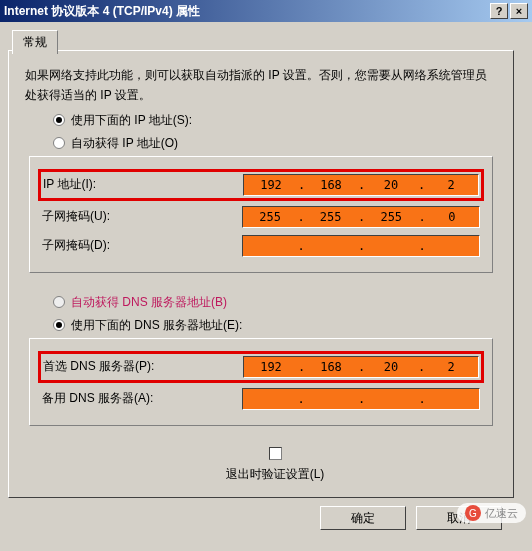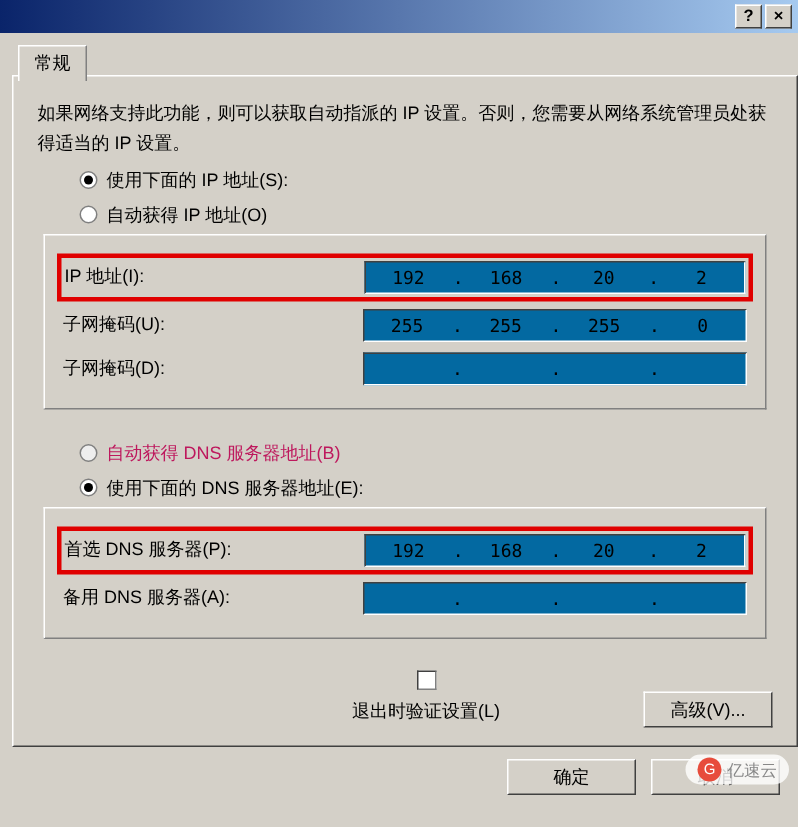--- a/index.html
+++ b/index.html
@@ -25,21 +25,21 @@
   .titlebar .spacer { flex: 1; }
   .titlebar .winbtn {
     width: 18px; height: 16px;
     background: #d4d0c8;
     border: 1px solid #fff;
     border-right-color:#404040; border-bottom-color:#404040;
     margin-left: 2px;
     color:#000; font-size:11px; text-align:center; line-height:14px;
     font-family: Arial, sans-serif;
   }
-  .dialog-body { padding: 6px 0 8px 8px; }
+  .dialog-body { padding: 6px 18px 8px 8px; }
   .tabstrip { position: relative; height: 22px; }
   .tab {
     position: absolute; top:2px; left:4px;
     background:#d4d0c8;
     border:1px solid #808080;
     border-bottom:none;
     border-top-color:#fff; border-left-color:#fff;
     padding: 3px 10px;
     z-index:2;
   }
@@ -69,21 +69,21 @@
     padding: 10px 12px 10px 12px;
   }
   .field-row {
     display:flex; align-items:center;
     margin: 3px 0;
     padding: 2px 0;
   }
   .field-row .label { width: 200px; }
   .ipbox {
     flex:1;
-    background:#0369a1;
+    background:#f97316;
     border:1px solid #808080;
     border-top-color:#404040; border-left-color:#404040;
     border-right-color:#fff; border-bottom-color:#fff;
     height: 22px;
     display:flex; align-items:center; justify-content:space-around;
     font-family: "SimSun", monospace;
     padding: 0 6px;
   }
   .ipbox .oct { width: 30px; text-align:center; }
   .ipbox .dot { width: 6px; text-align:center; }
@@ -119,20 +119,21 @@
   .watermark .logo {
     width:16px;height:16px;border-radius:50%;
     background:#e74c3c;color:#fff;font-size:10px;
     display:flex;align-items:center;justify-content:center;
   }
 </style>
 </head>
 <body>
 
 <div class="titlebar">
+  <span>Internet 协议版本 4 (TCP/IPv4) 属性</span>
   <span class="spacer"></span>
   <span class="winbtn">?</span>
   <span class="winbtn">×</span>
 </div>
 
 <div class="dialog-body">
   <div class="tabstrip">
     <div class="tab">
       <span>常规</span>
     </div>
@@ -224,25 +225,20 @@
           <span class="oct"></span>
         </div>
       </div>
     </div>
 
     <div class="checkbox-row">
       <span class="checkbox"></span>
       <span>退出时验证设置(L)</span>
     </div>
 
-    <div class="adv-row">
-      <span class="btn">
-        <span>高级(V)...</span>
-      </span>
-    </div>
 
   </div>
 
   <div class="footer">
     <span class="btn">
       <span>确定</span>
     </span>
     <span class="btn">
       <span>取消</span>
     </span>

